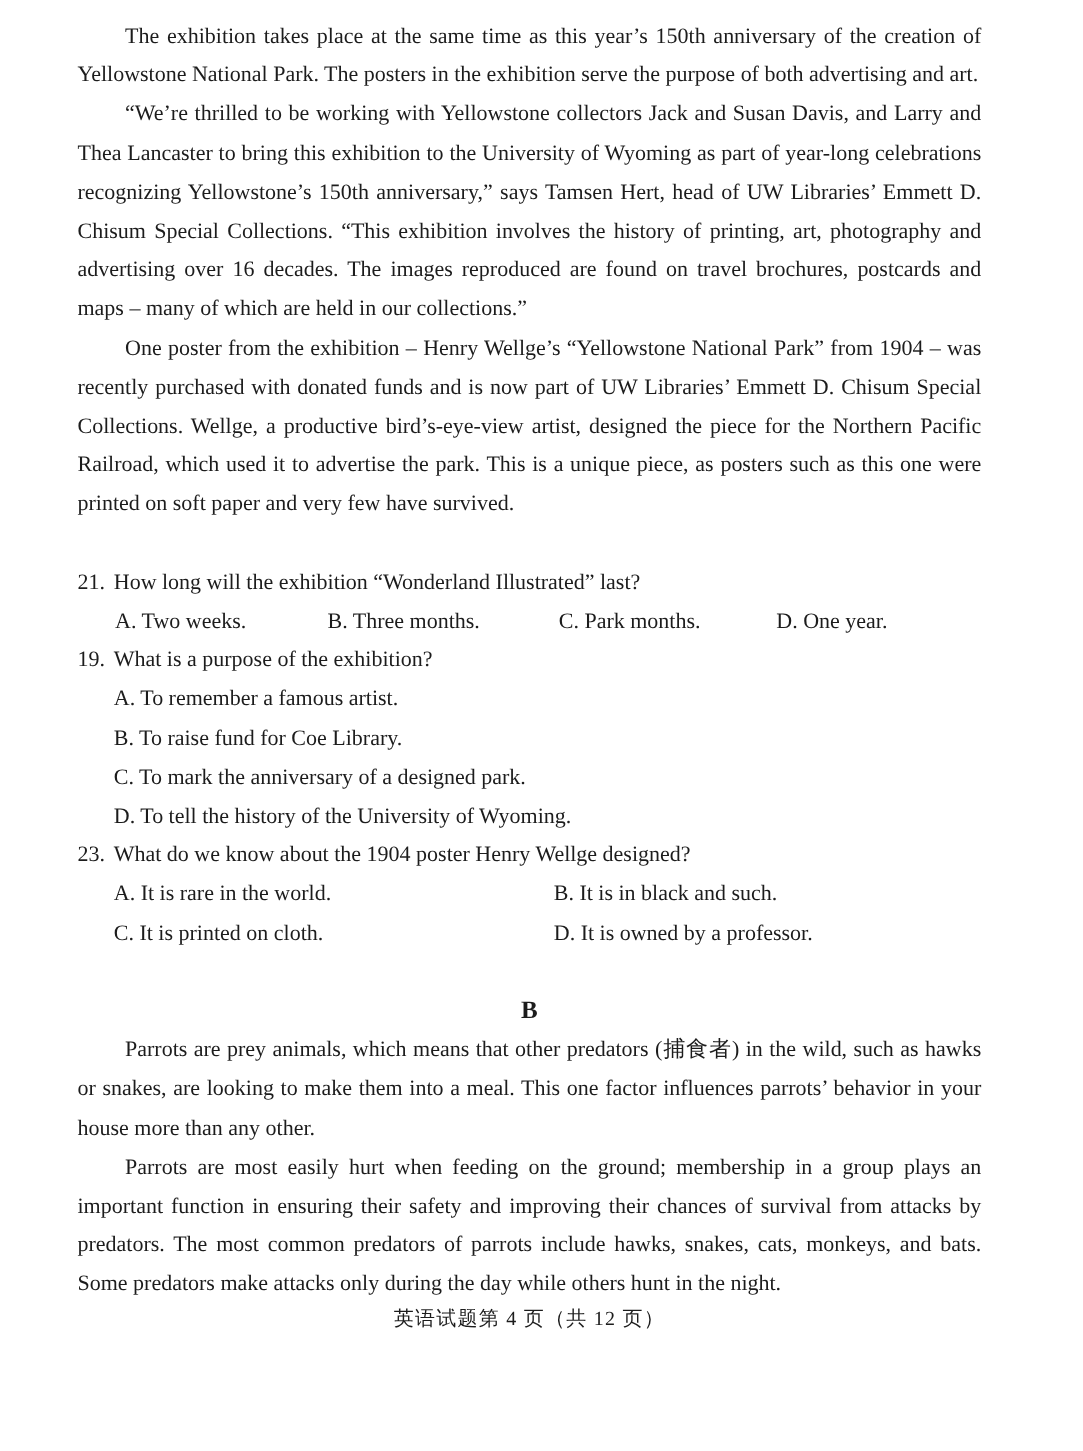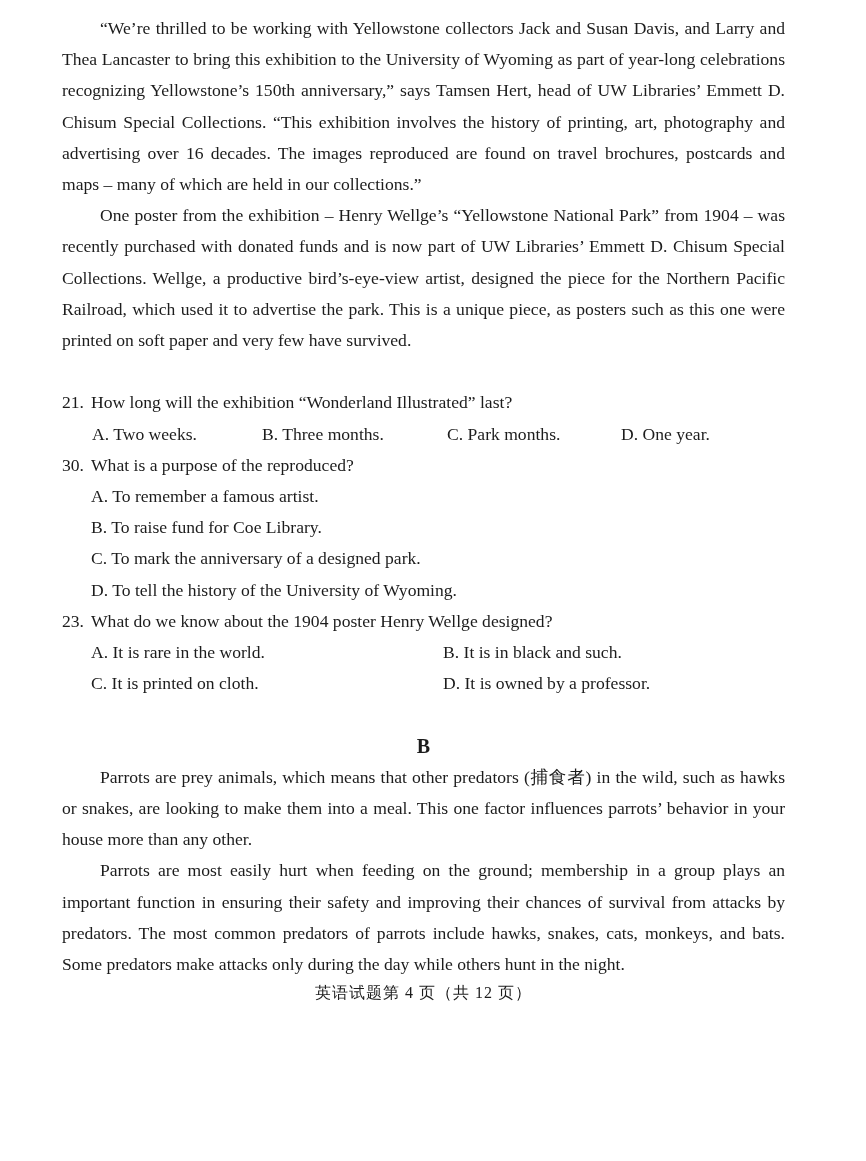--- a/index.html
+++ b/index.html
@@ -51,40 +51,41 @@
     font-size:16px;
     line-height:26px;
     letter-spacing:1px;
   }
 </style>
 </head>
 <body>
 
 <div class="content">
 
+  <p class="para">The exhibition takes place at the same time as this year’s 150th anniversary of the creation of Yellowstone National Park. The posters in the exhibition serve the purpose of both advertising and art.</p>
   <p class="para">“We’re thrilled to be working with Yellowstone collectors Jack and Susan Davis, and Larry and Thea Lancaster to bring this exhibition to the University of Wyoming as part of year-long celebrations recognizing Yellowstone’s 150th anniversary,” says Tamsen Hert, head of UW Libraries’ Emmett D. Chisum Special Collections. “This exhibition involves the history of printing, art, photography and advertising over 16 decades. The images reproduced are found on travel brochures, postcards and maps – many of which are held in our collections.”</p>
   <p class="para">One poster from the exhibition – Henry Wellge’s “Yellowstone National Park” from 1904 – was recently purchased with donated funds and is now part of UW Libraries’ Emmett D. Chisum Special Collections. Wellge, a productive bird’s-eye-view artist, designed the piece for the Northern Pacific Railroad, which used it to advertise the park. This is a unique piece, as posters such as this one were printed on soft paper and very few have survived.</p>
 
   <div class="blank-line"></div>
 
   <div class="q-block">
     <div class="q-line">
       <span class="q-num">21.</span><span>How long will the exhibition “Wonderland Illustrated” last?</span>
     </div>
     <div class="opts-row">
       <span class="opt-a">A. Two weeks.</span>
       <span class="opt-b">B. Three months.</span>
       <span class="opt-c">C. Park months.</span>
       <span class="opt-d">D. One year.</span>
     </div>
   </div>
 
   <div class="q-block">
     <div class="q-line">
-      <span class="q-num">30.</span><span>What is a purpose of the reproduced?</span>
+      <span class="q-num">19.</span><span>What is a purpose of the exhibition?</span>
     </div>
     <div class="opt-list">
       <div>A. To remember a famous artist.</div>
       <div>B. To raise fund for Coe Library.</div>
       <div>C. To mark the anniversary of a designed park.</div>
       <div>D. To tell the history of the University of Wyoming.</div>
     </div>
   </div>
 
   <div class="q-block">

